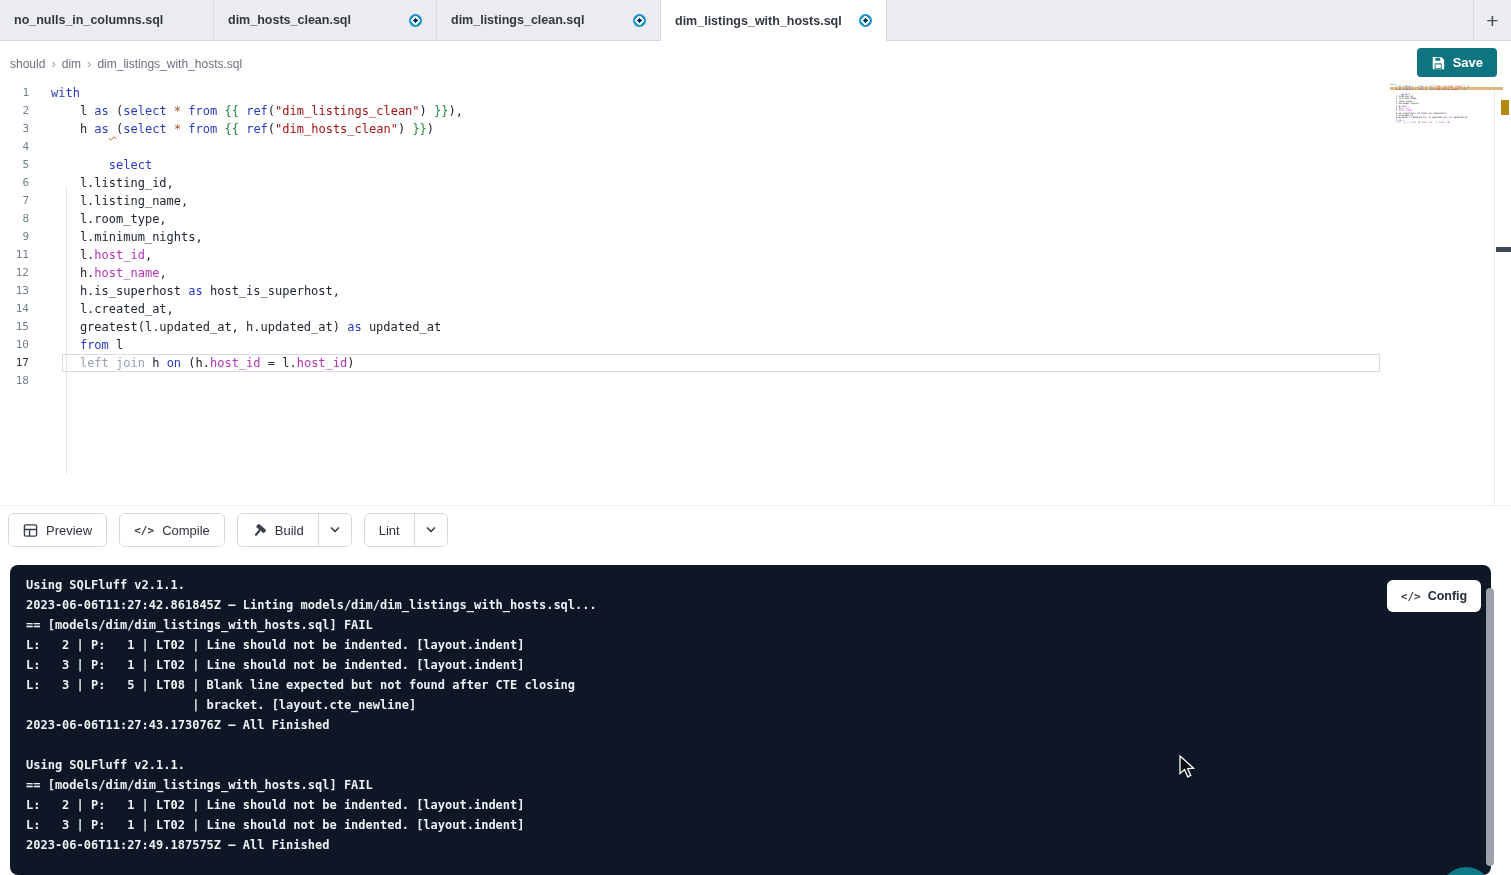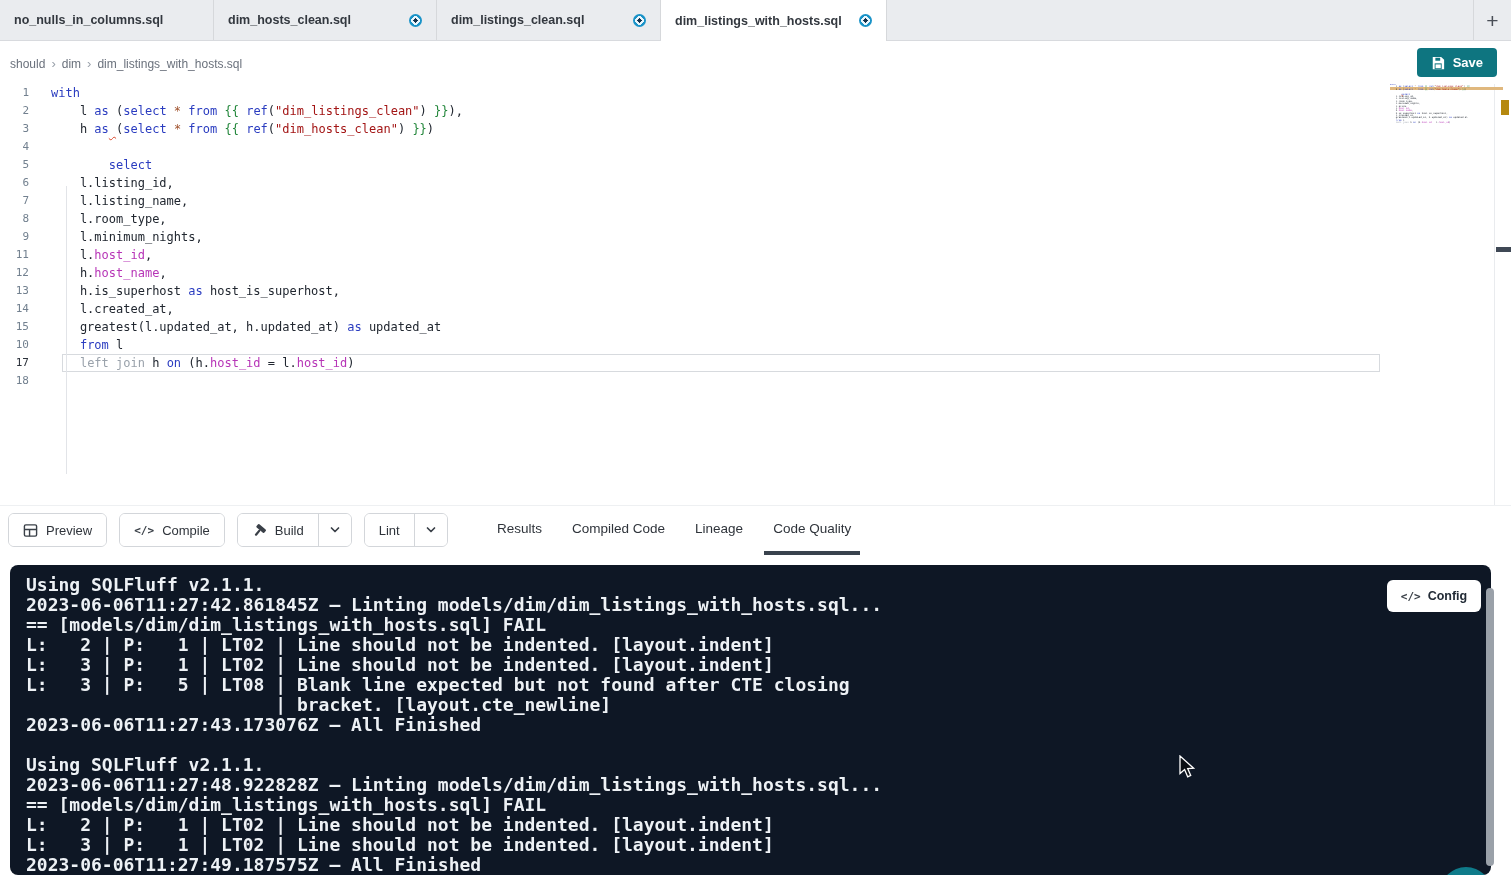--- a/index.html
+++ b/index.html
@@ -87,21 +87,21 @@
   .icon-code{font-family:"DejaVu Sans Mono",monospace;font-size:11px;font-weight:700;color:#3a4048;}
   .result-tabs{position:absolute;left:497px;top:0;height:44px;display:flex;gap:30px;
        align-items:center;}
   .rtab{position:relative;font-size:13.5px;color:#2f343b;cursor:pointer;white-space:nowrap;}
   .rtab.active::after{content:"";position:absolute;left:-9px;right:-9px;top:30px;height:4px;
        background:#39424d;}
 
   
   .terminal{position:absolute;left:10px;top:565px;width:1481px;height:310px;
        background:var(--term);border-radius:8px;padding:10px 0 0 16px;overflow:hidden;}
-  .term-line{font-family:"DejaVu Sans Mono",monospace;font-size:18px;font-weight:700;
+  .term-line{font-family:"DejaVu Sans Mono",monospace;font-size:12px;font-weight:700;
        line-height:20px;min-height:20px;color:#edf1f5;white-space:pre;}
   .config-btn{position:absolute;left:1387px;top:580px;width:94px;height:32px;background:#fff;
        border:none;border-radius:6px;display:flex;align-items:center;justify-content:center;
        gap:7px;font-family:"Liberation Sans",sans-serif;font-size:12.5px;font-weight:700;
        color:#222b36;cursor:pointer;}
   .term-scrollbar{position:absolute;left:1486px;top:588px;width:8px;height:278px;
        background:#9aa1a9;border-radius:4px;cursor:grab;}
 
   .fab{position:absolute;left:1440px;top:867px;width:52px;height:52px;border-radius:50%;
        background:#0f7b8a;border:none;cursor:pointer;}
@@ -280,42 +280,35 @@
           <span>Lint</span>
         </button>
         <button class="btn-chev">
           <span class="btn-icon">
             <svg width="12" height="12" viewBox="0 0 12 12" fill="none" stroke="#3a4048" stroke-width="1.7" stroke-linecap="round" stroke-linejoin="round">
               <path d="M2.5 4 L6 7.5 L9.5 4"></path>
             </svg>
           </span>
         </button>
       </div>
-    </div>
-  <div class="result-tabs" id="result-tabs">
-      <div class="rtab">Results</div>
-      <div class="rtab">Compiled Code</div>
-      <div class="rtab">Lineage</div>
-      <div class="rtab active">Code Quality</div>
     </div>
 </div>
 
 <div class="terminal">
   <div id="terminal-lines">
       <div class="term-line">Using SQLFluff v2.1.1.</div>
       <div class="term-line">2023-06-06T11:27:42.861845Z — Linting models/dim/dim_listings_with_hosts.sql...</div>
       <div class="term-line">== [models/dim/dim_listings_with_hosts.sql] FAIL</div>
       <div class="term-line">L:   2 | P:   1 | LT02 | Line should not be indented. [layout.indent]</div>
       <div class="term-line">L:   3 | P:   1 | LT02 | Line should not be indented. [layout.indent]</div>
       <div class="term-line">L:   3 | P:   5 | LT08 | Blank line expected but not found after CTE closing</div>
       <div class="term-line">                       | bracket. [layout.cte_newline]</div>
       <div class="term-line">2023-06-06T11:27:43.173076Z — All Finished</div>
       <div class="term-line"></div>
       <div class="term-line">Using SQLFluff v2.1.1.</div>
-      <div class="term-line">2023-06-06T11:27:48.922828Z — Linting models/dim/dim_listings_with_hosts.sql...</div>
       <div class="term-line">== [models/dim/dim_listings_with_hosts.sql] FAIL</div>
       <div class="term-line">L:   2 | P:   1 | LT02 | Line should not be indented. [layout.indent]</div>
       <div class="term-line">L:   3 | P:   1 | LT02 | Line should not be indented. [layout.indent]</div>
       <div class="term-line">2023-06-06T11:27:49.187575Z — All Finished</div>
     </div>
 </div>
 <button class="config-btn">
   <span class="icon-code">&lt;/&gt;</span>
   <span>Config</span>
 </button>

